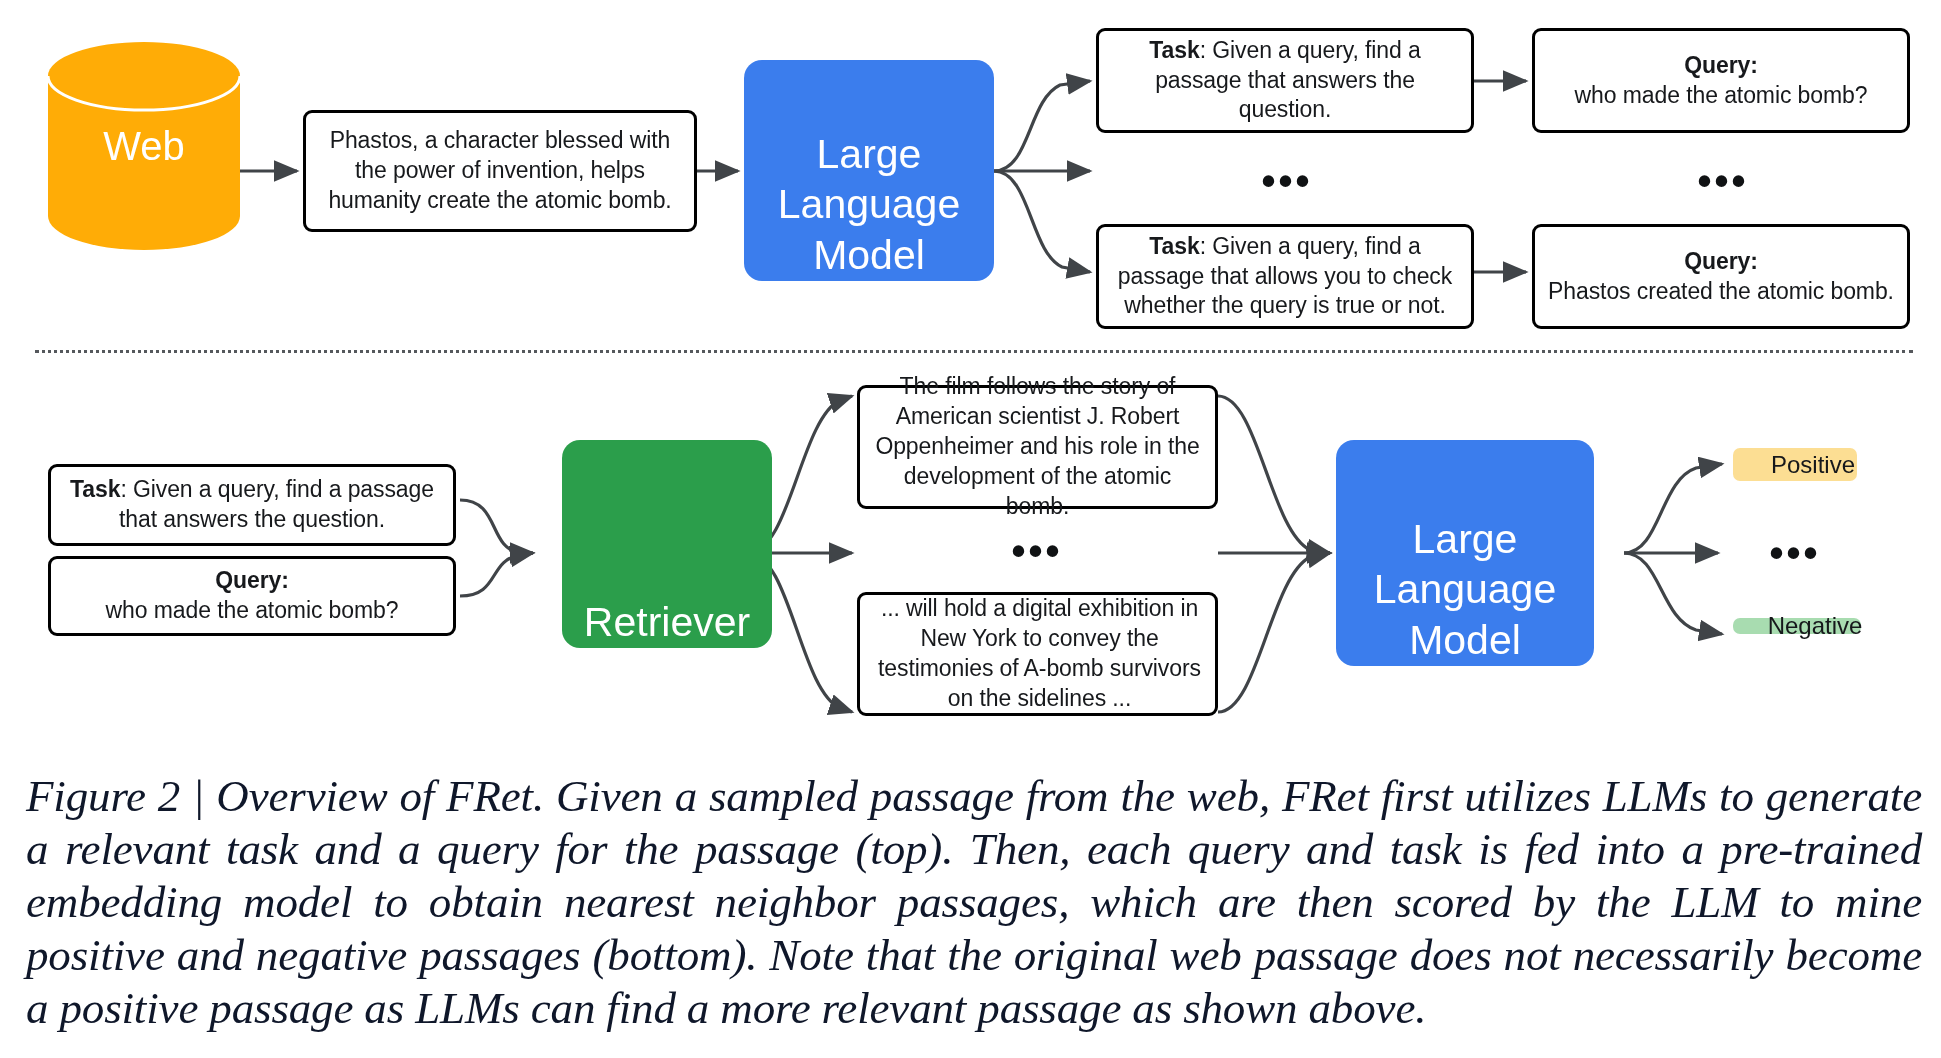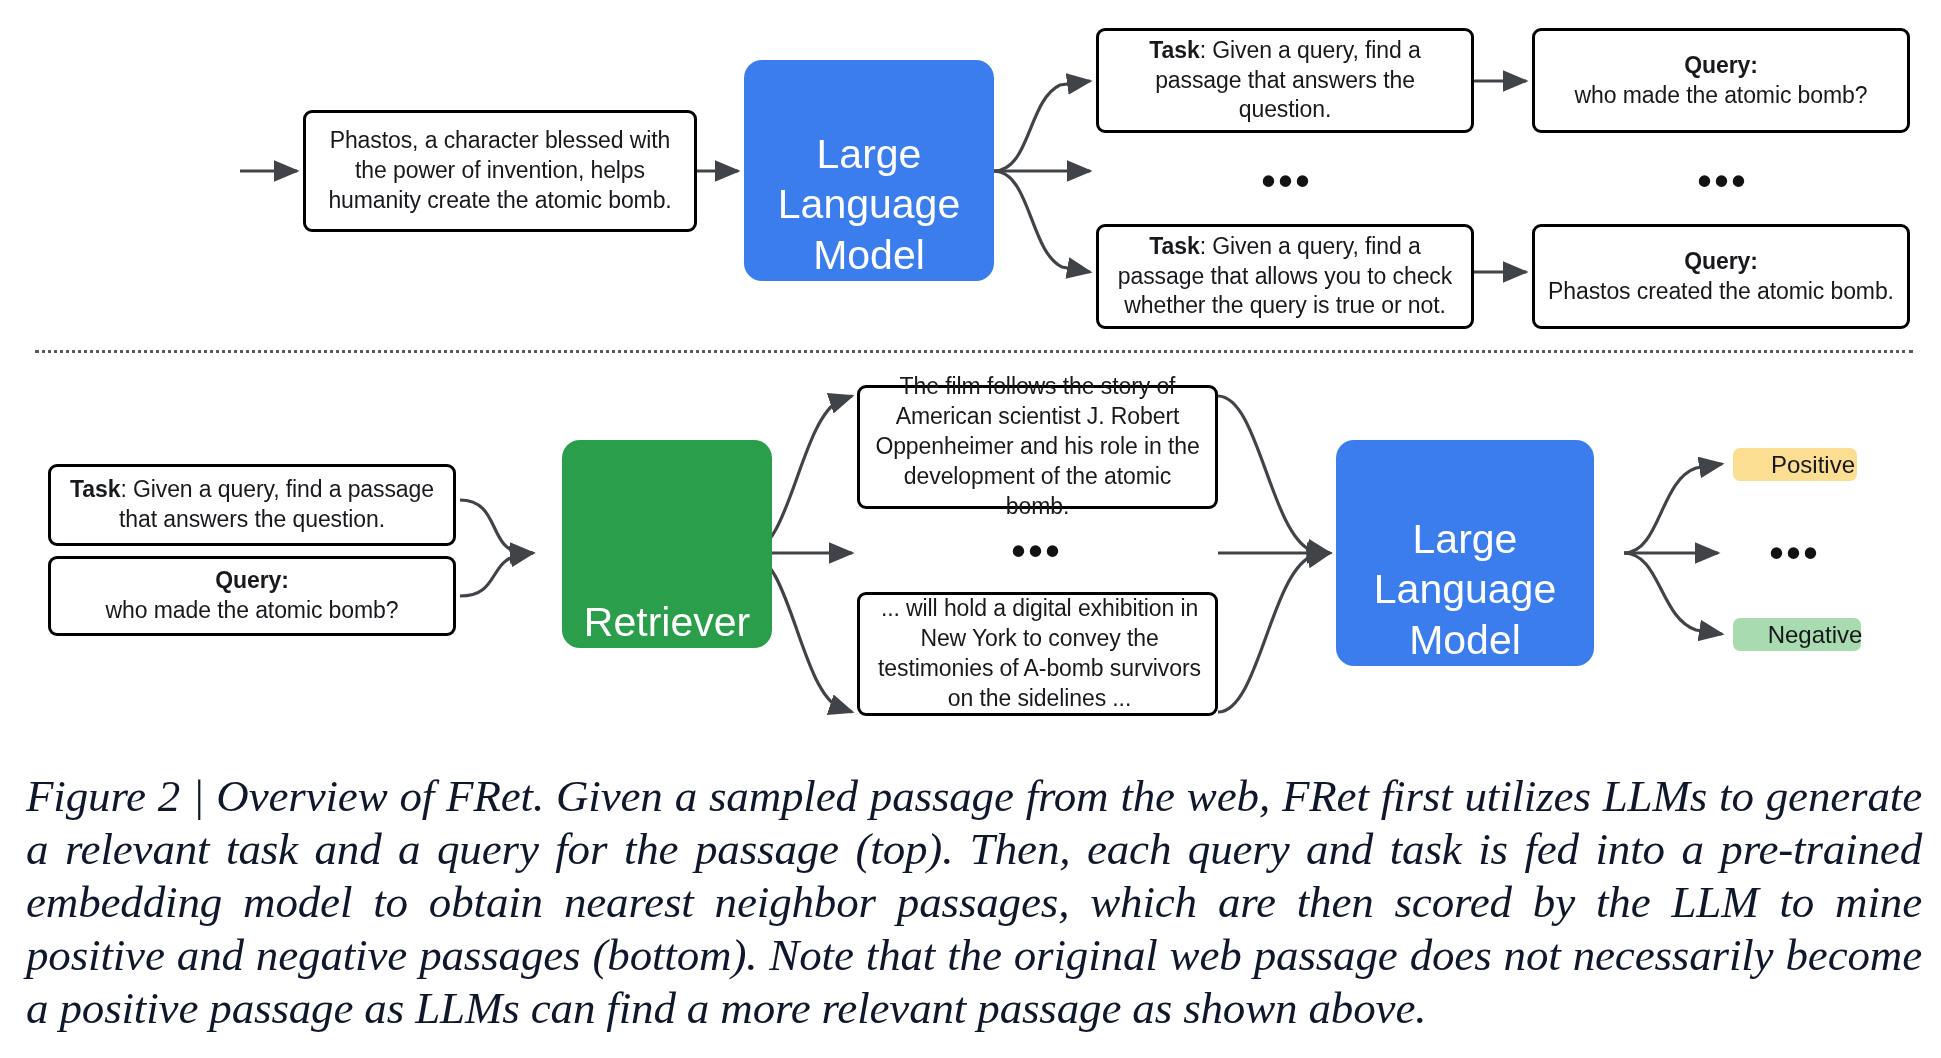--- a/index.html
+++ b/index.html
@@ -159,20 +159,28 @@
       <path d="M1218,396 C1258,396 1270,530 1310,550 L1330,553"></path>
       <path d="M1218,553 L1330,553"></path>
       <path d="M1218,712 C1258,712 1270,578 1310,557 L1330,553"></path>
 
       <path d="M1624,553 C1660,553 1660,480 1696,468 L1722,464"></path>
       <path d="M1624,553 L1718,553"></path>
       <path d="M1624,553 C1660,553 1660,618 1696,630 L1722,634"></path>
     </g>
   </svg>
 
+  <div class="cyl abs" style="left:46px; top:40px; width:196px; height:212px;">
+    <svg width="196" height="212" viewBox="0 0 196 212">
+      <path d="M2,36 L2,176 A96,34 0 0 0 194,176 L194,36 Z" fill="#FFAC06"></path>
+      <ellipse cx="98" cy="36" rx="96" ry="34" fill="#FFAC06"></ellipse>
+      <path d="M2,36 A96,34 0 0 0 194,36" fill="none" stroke="#ffffff" stroke-width="3"></path>
+    </svg>
+    <div class="cyl-label">Web</div>
+  </div>
 
   <div class="tbox abs" style="left:303px; top:110px; width:394px; height:122px;">
     <span>Phastos, a character blessed with the power of invention, helps humanity create the atomic bomb.</span>
   </div>
 
   <div class="node node-llm abs" style="left:744px; top:60px; width:250px; height:221px;">
     <div>
       <div>Large</div>
       <div>Language</div>
       <div>Model</div>
@@ -238,19 +246,19 @@
       <div>Model</div>
     </div>
   </div>
 
   <div class="badge badge-pos abs" style="left:1733px; top:448px; width:124px; height:33px;">
     <span>Positive</span>
   </div>
 
   <div class="ellipsis abs" style="left:1740px; top:540px; width:110px; height:26px;">•••</div>
 
-  <div class="badge badge-neg abs" style="left:1733px; top:618px; width:128px; height:33px;">
+  <div class="badge badge-neg abs" style="left:1733px; top:618px; width:128px; height:16px;">
     <span>Negative</span>
   </div>
 
   <div class="caption" style="left:26px; top:770px; width:1896px;">Figure 2 | Overview of FRet.  Given a sampled passage from the web, FRet first utilizes LLMs to generate a relevant task and a query for the passage (top). Then, each query and task is fed into a pre-trained embedding model to obtain nearest neighbor passages, which are then scored by the LLM to mine positive and negative passages (bottom). Note that the original web passage does not necessarily become a positive passage as LLMs can find a more relevant passage as shown above.</div>
 
 </div>
 
 </body></html>

